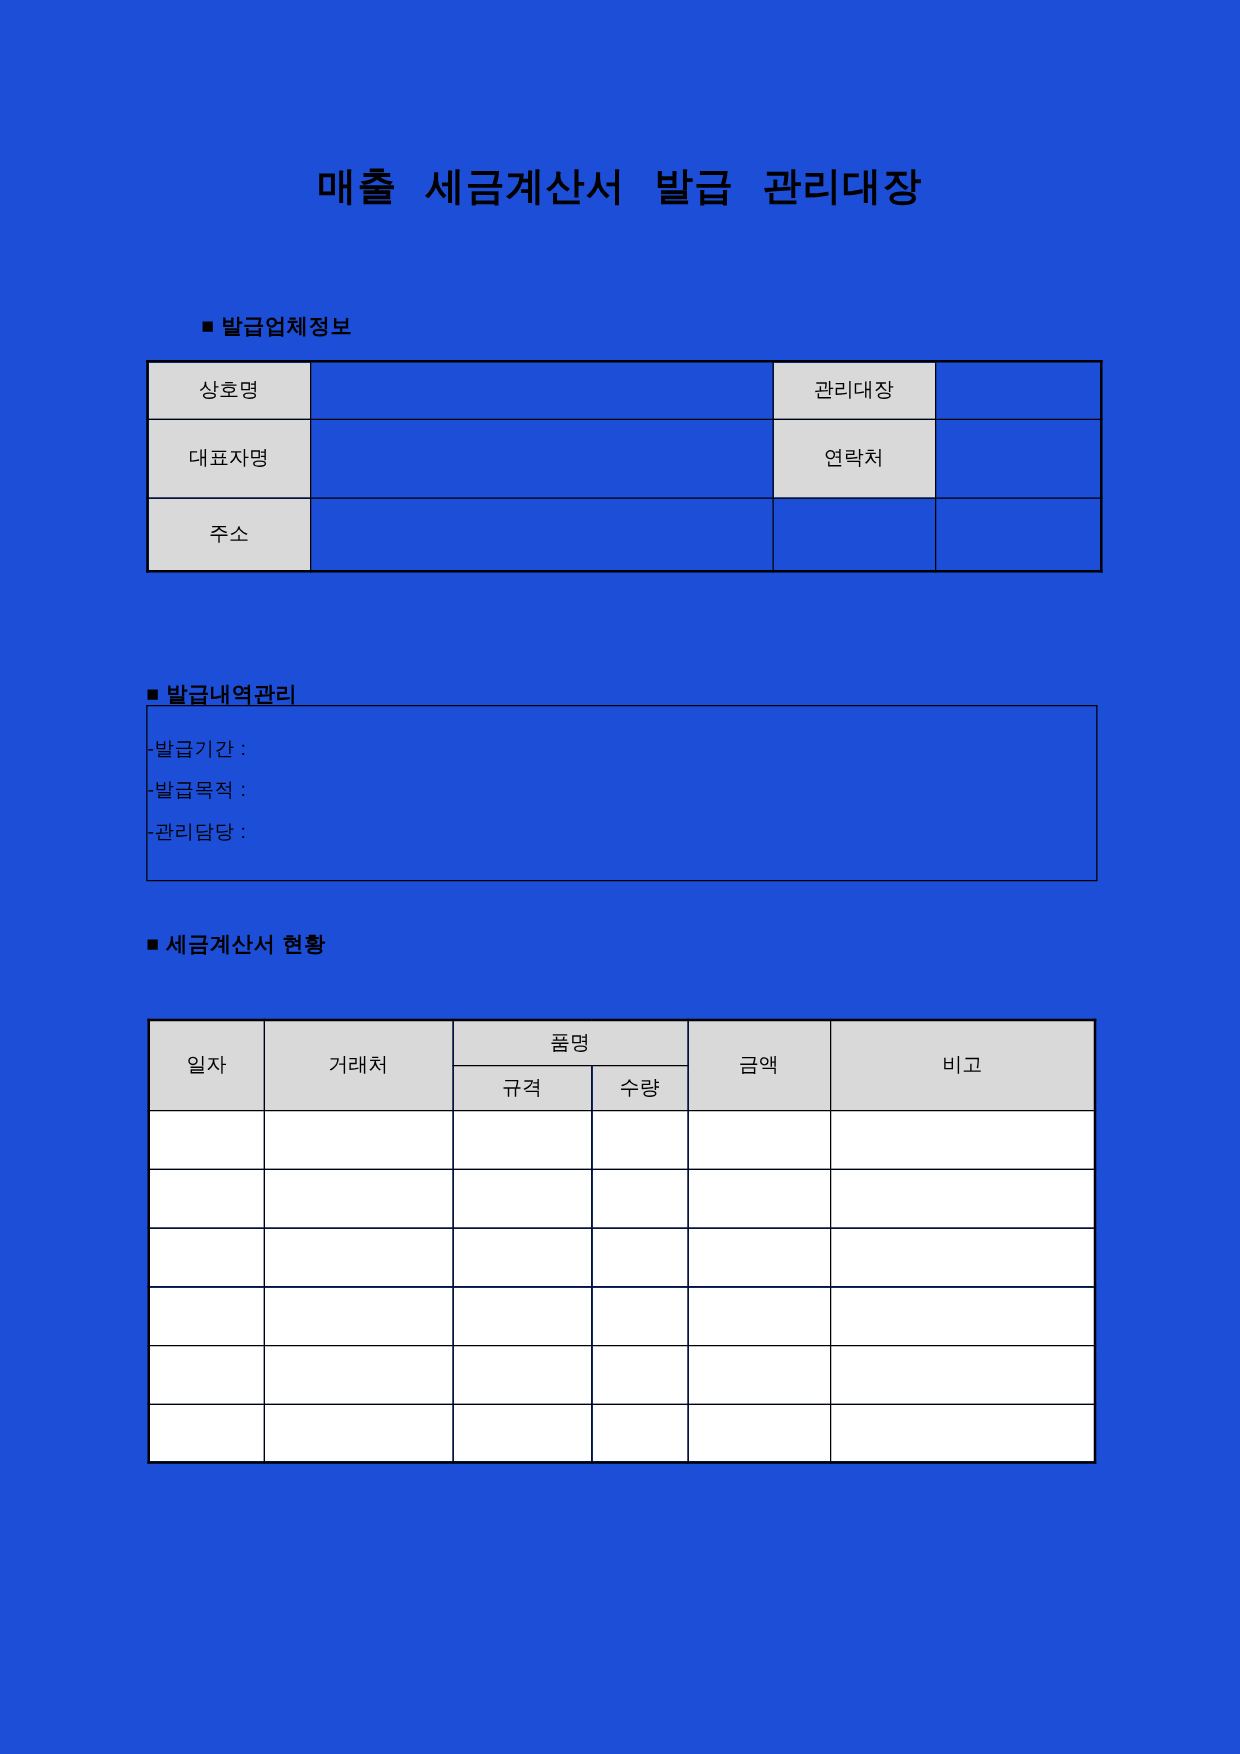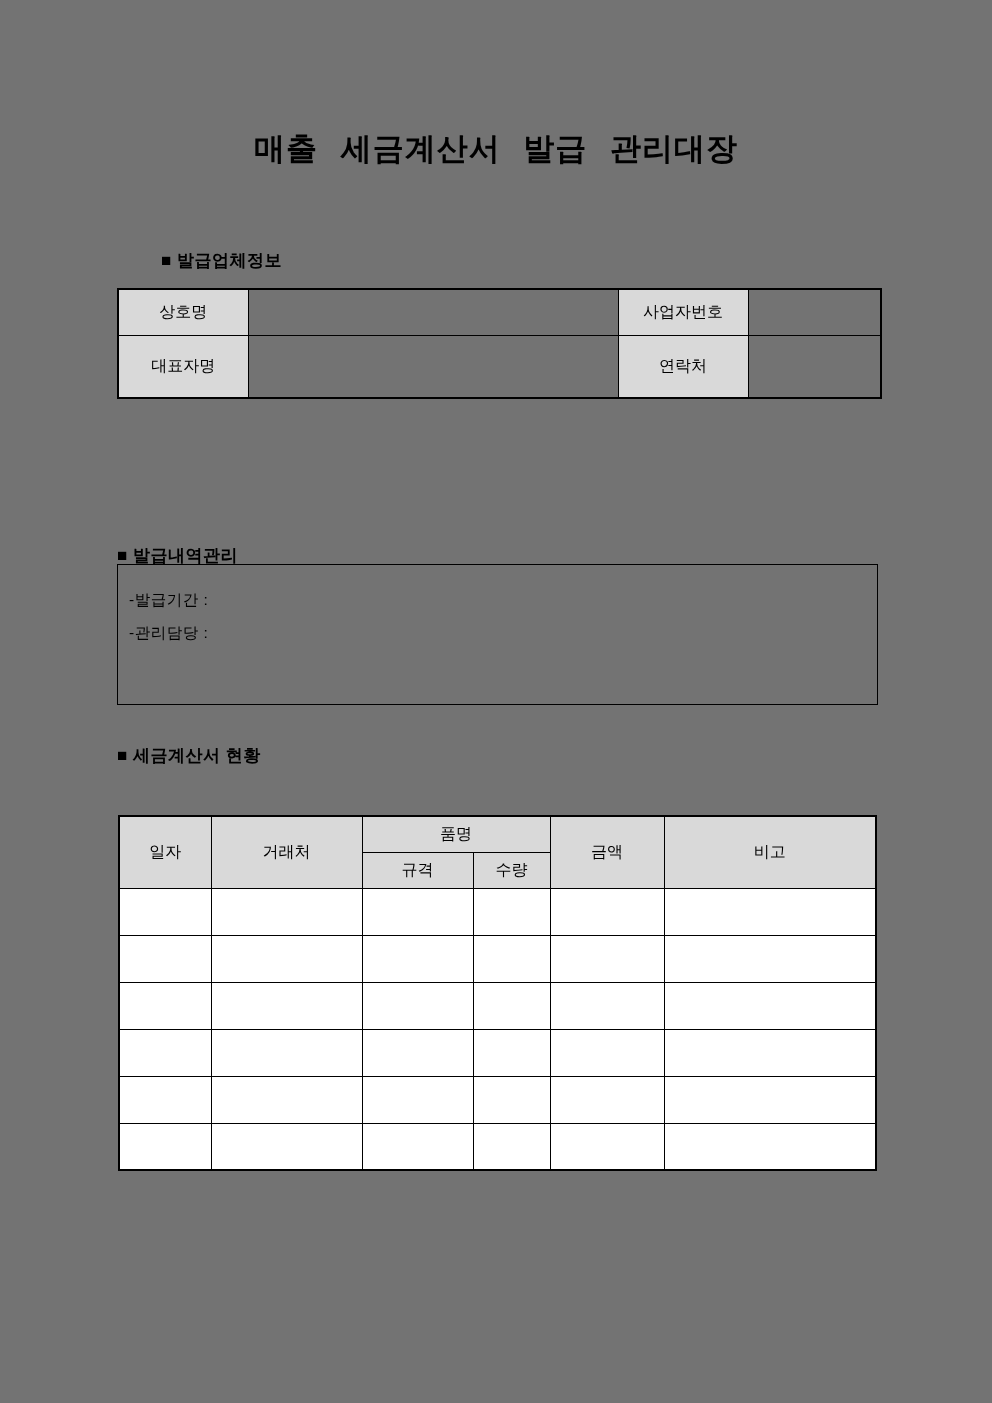--- a/index.html
+++ b/index.html
@@ -2,21 +2,21 @@
 <html><head>
 <meta charset="utf-8">
 <style>
   * { margin: 0; padding: 0; box-sizing: border-box; }
   html, body { background: #888; }
   .page {
     position: relative;
     width: 992px;
     height: 1403px;
     margin: 0 auto;
-    background: #737373;
+    background: #1d4ed8;
     font-family: "Liberation Sans", "DejaVu Sans", sans-serif;
     color: #000000;
     overflow: hidden;
   }
   .doc-title {
     position: absolute;
     top: 128px;
     left: 0;
     width: 100%;
     text-align: center;
@@ -63,21 +63,21 @@
   #company-table tr.r2 { height: 63px; }
   #company-table tr.r3 { height: 59px; }
 
   .memo-box {
     position: absolute;
     left: 117px;
     top: 564px;
     width: 761px;
     height: 141px;
     border: 1px solid #000;
-    padding: 18px 0 0 11px;
+    padding: 18px 0 0 0;
   }
   .memo-line {
     font-size: 15.5px;
     line-height: 33px;
     letter-spacing: 0.5px;
   }
 
   #status-table {
     position: absolute;
     left: 118px;
@@ -102,36 +102,43 @@
     <colgroup>
       <col style="width:130px">
       <col style="width:370px">
       <col style="width:130px">
       <col style="width:133px">
     </colgroup>
     <tbody>
         <tr class="r1">
       <td class="shaded">상호명</td>
       <td></td>
-      <td class="shaded">사업자번호</td>
+      <td class="shaded">관리대장</td>
       <td></td>
     </tr>
     <tr class="r2">
       <td class="shaded">대표자명</td>
       <td></td>
       <td class="shaded">연락처</td>
       <td></td>
     </tr>
+    <tr class="r3">
+      <td class="shaded">주소</td>
+      <td></td>
+      <td></td>
+      <td></td>
+    </tr>
   </tbody>
     </table>
 
   <div class="section-header" id="sec-history-header">■ 발급내역관리</div>
 
   <div class="memo-box">
     <div class="memo-line">-발급기간 :</div>
+    <div class="memo-line">-발급목적 :</div>
     <div class="memo-line">-관리담당 :</div>
   </div>
 
   <div class="section-header" id="sec-status-header">■ 세금계산서 현황</div>
 
   <table id="status-table">
     <colgroup>
       <col style="width:92px">
       <col style="width:151px">
       <col style="width:111px">

